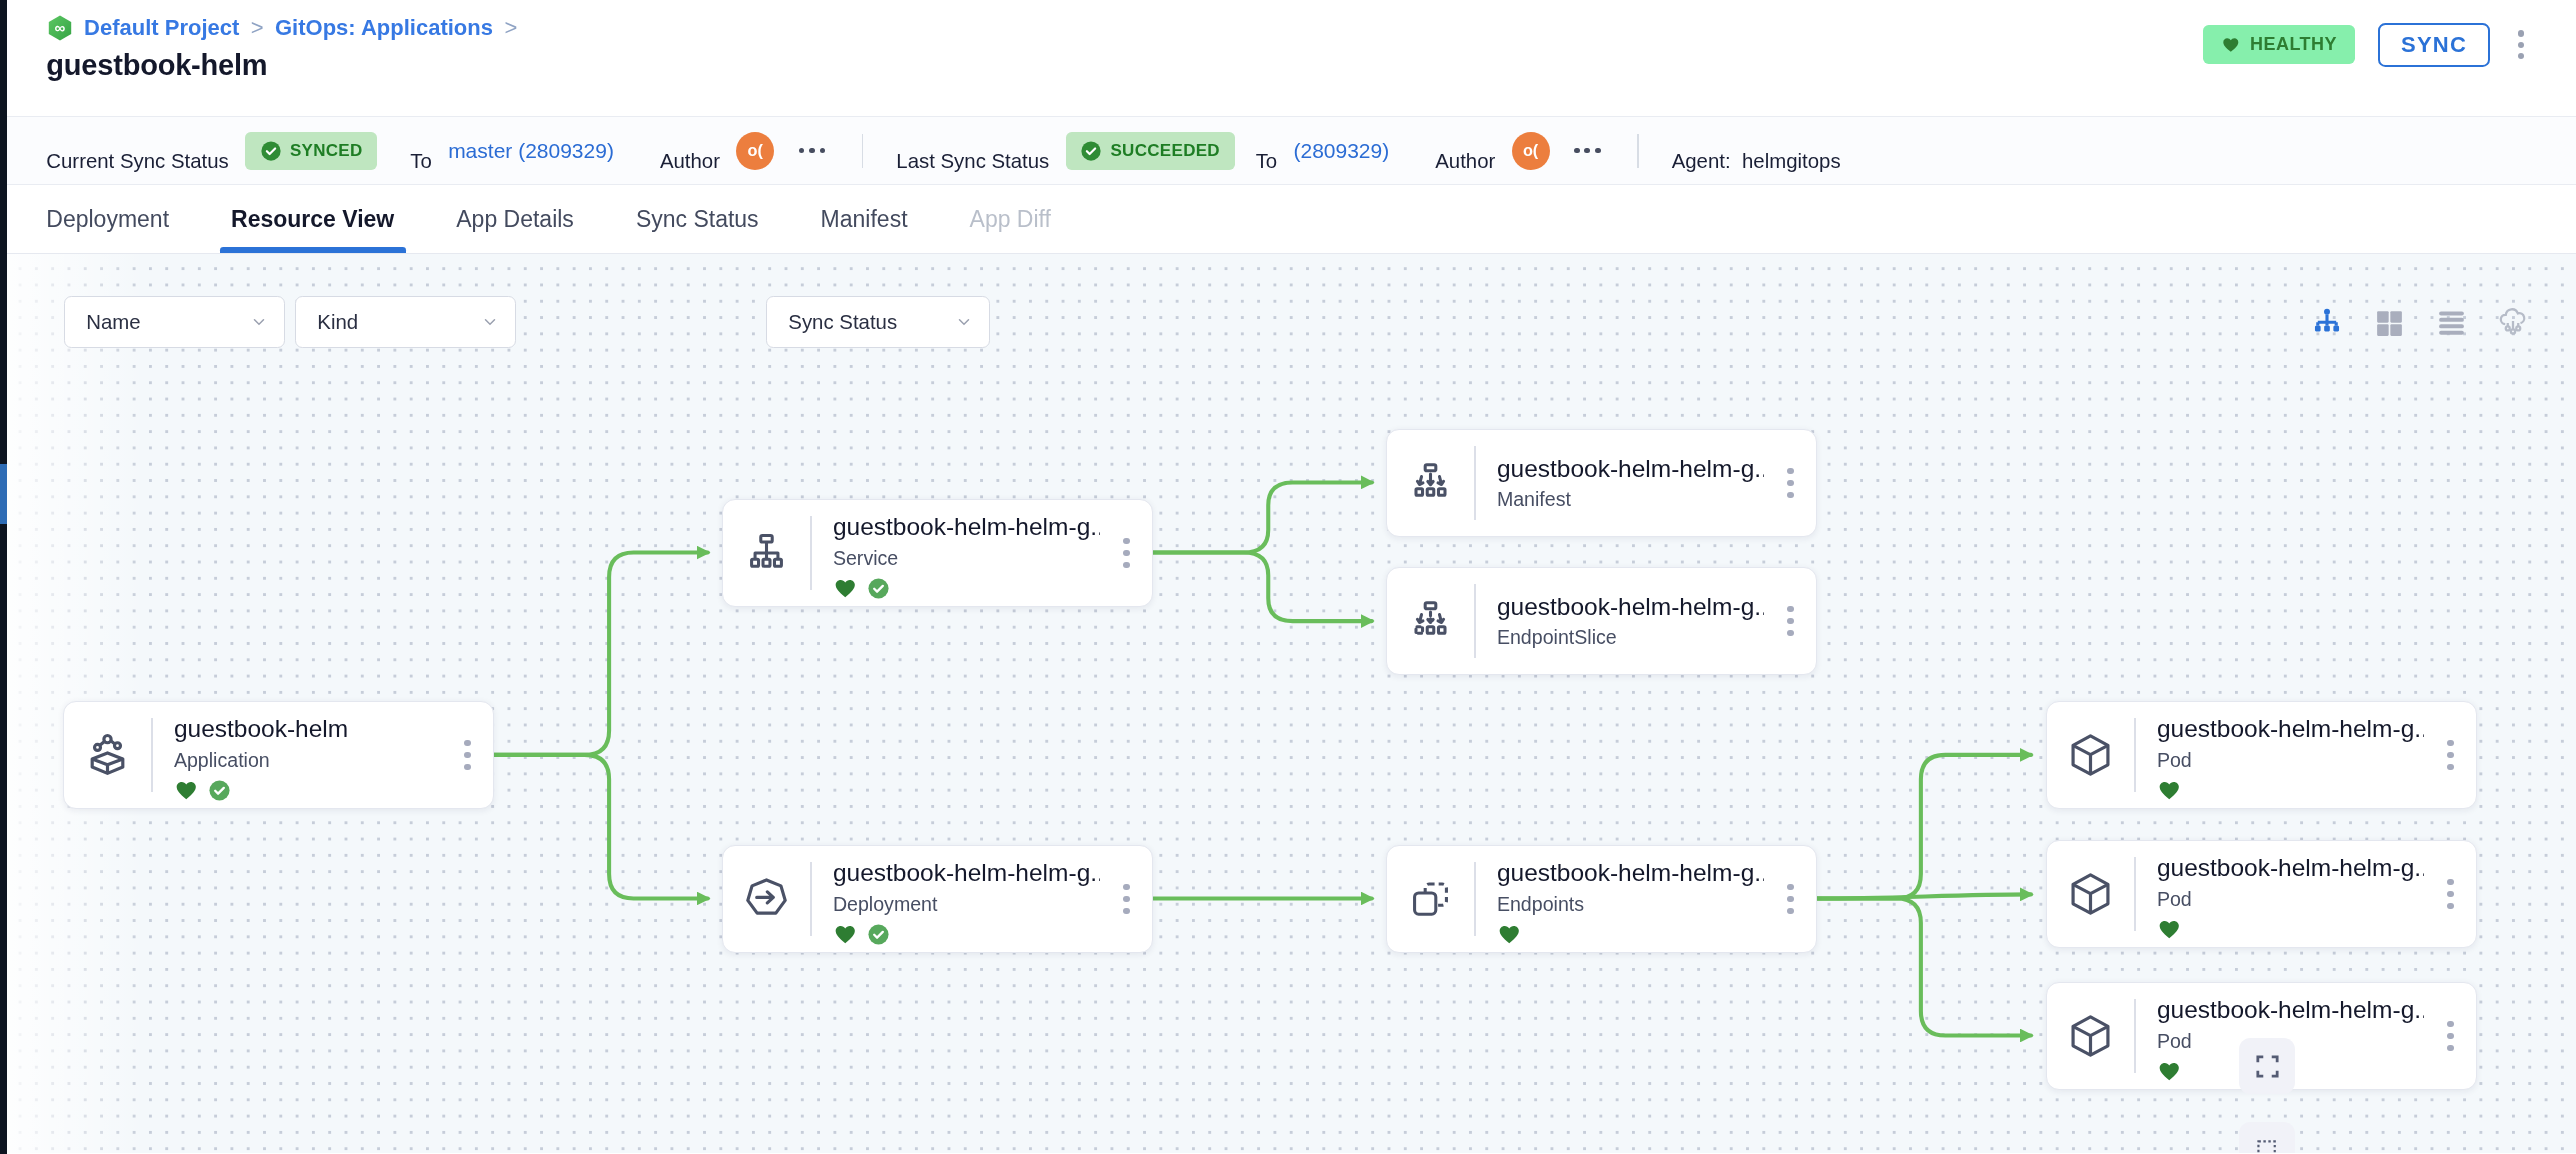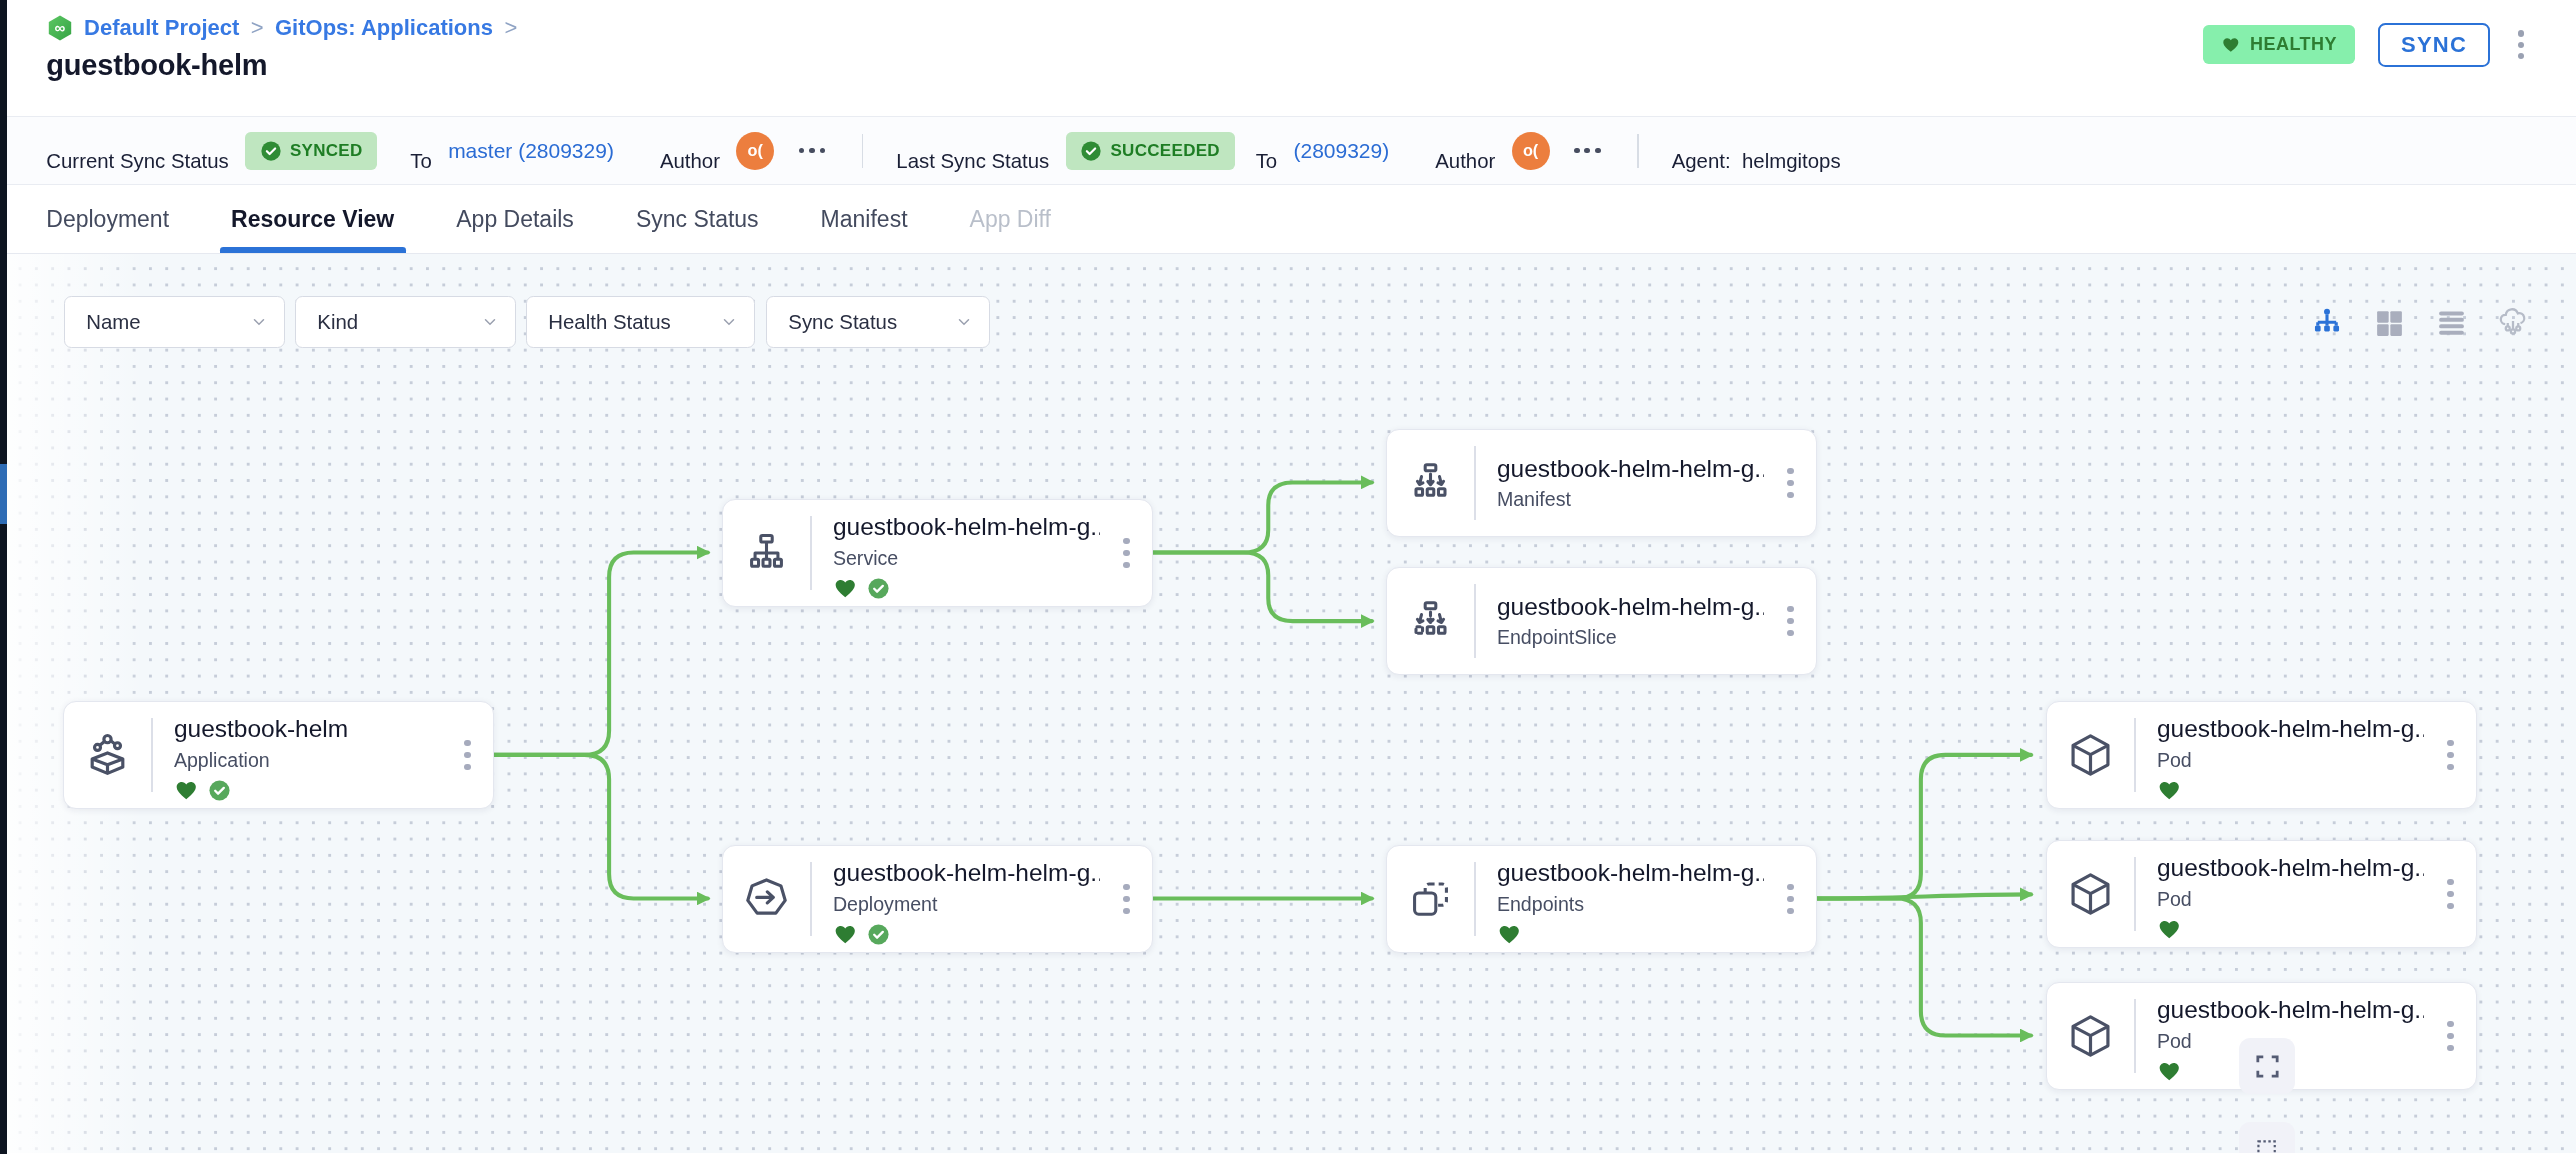--- a/index.html
+++ b/index.html
@@ -208,26 +208,20 @@
   <div class="canvas">
 
     <div class="filter f-name">
       <span>Name</span>
       <svg width="18" height="18" viewBox="0 0 24 24">
         <path d="M6 9 L12 15 L18 9" stroke="#9aa0af" stroke-width="2" fill="none" stroke-linecap="round"></path>
         </svg>
     </div>
     <div class="filter f-kind">
       <span>Kind</span>
-      <svg width="18" height="18" viewBox="0 0 24 24">
-        <path d="M6 9 L12 15 L18 9" stroke="#9aa0af" stroke-width="2" fill="none" stroke-linecap="round"></path>
-        </svg>
-    </div>
-    <div class="filter f-health">
-      <span>Health Status</span>
       <svg width="18" height="18" viewBox="0 0 24 24">
         <path d="M6 9 L12 15 L18 9" stroke="#9aa0af" stroke-width="2" fill="none" stroke-linecap="round"></path>
         </svg>
     </div>
     <div class="filter f-sync">
       <span>Sync Status</span>
       <svg width="18" height="18" viewBox="0 0 24 24">
         <path d="M6 9 L12 15 L18 9" stroke="#9aa0af" stroke-width="2" fill="none" stroke-linecap="round"></path>
         </svg>
     </div>

